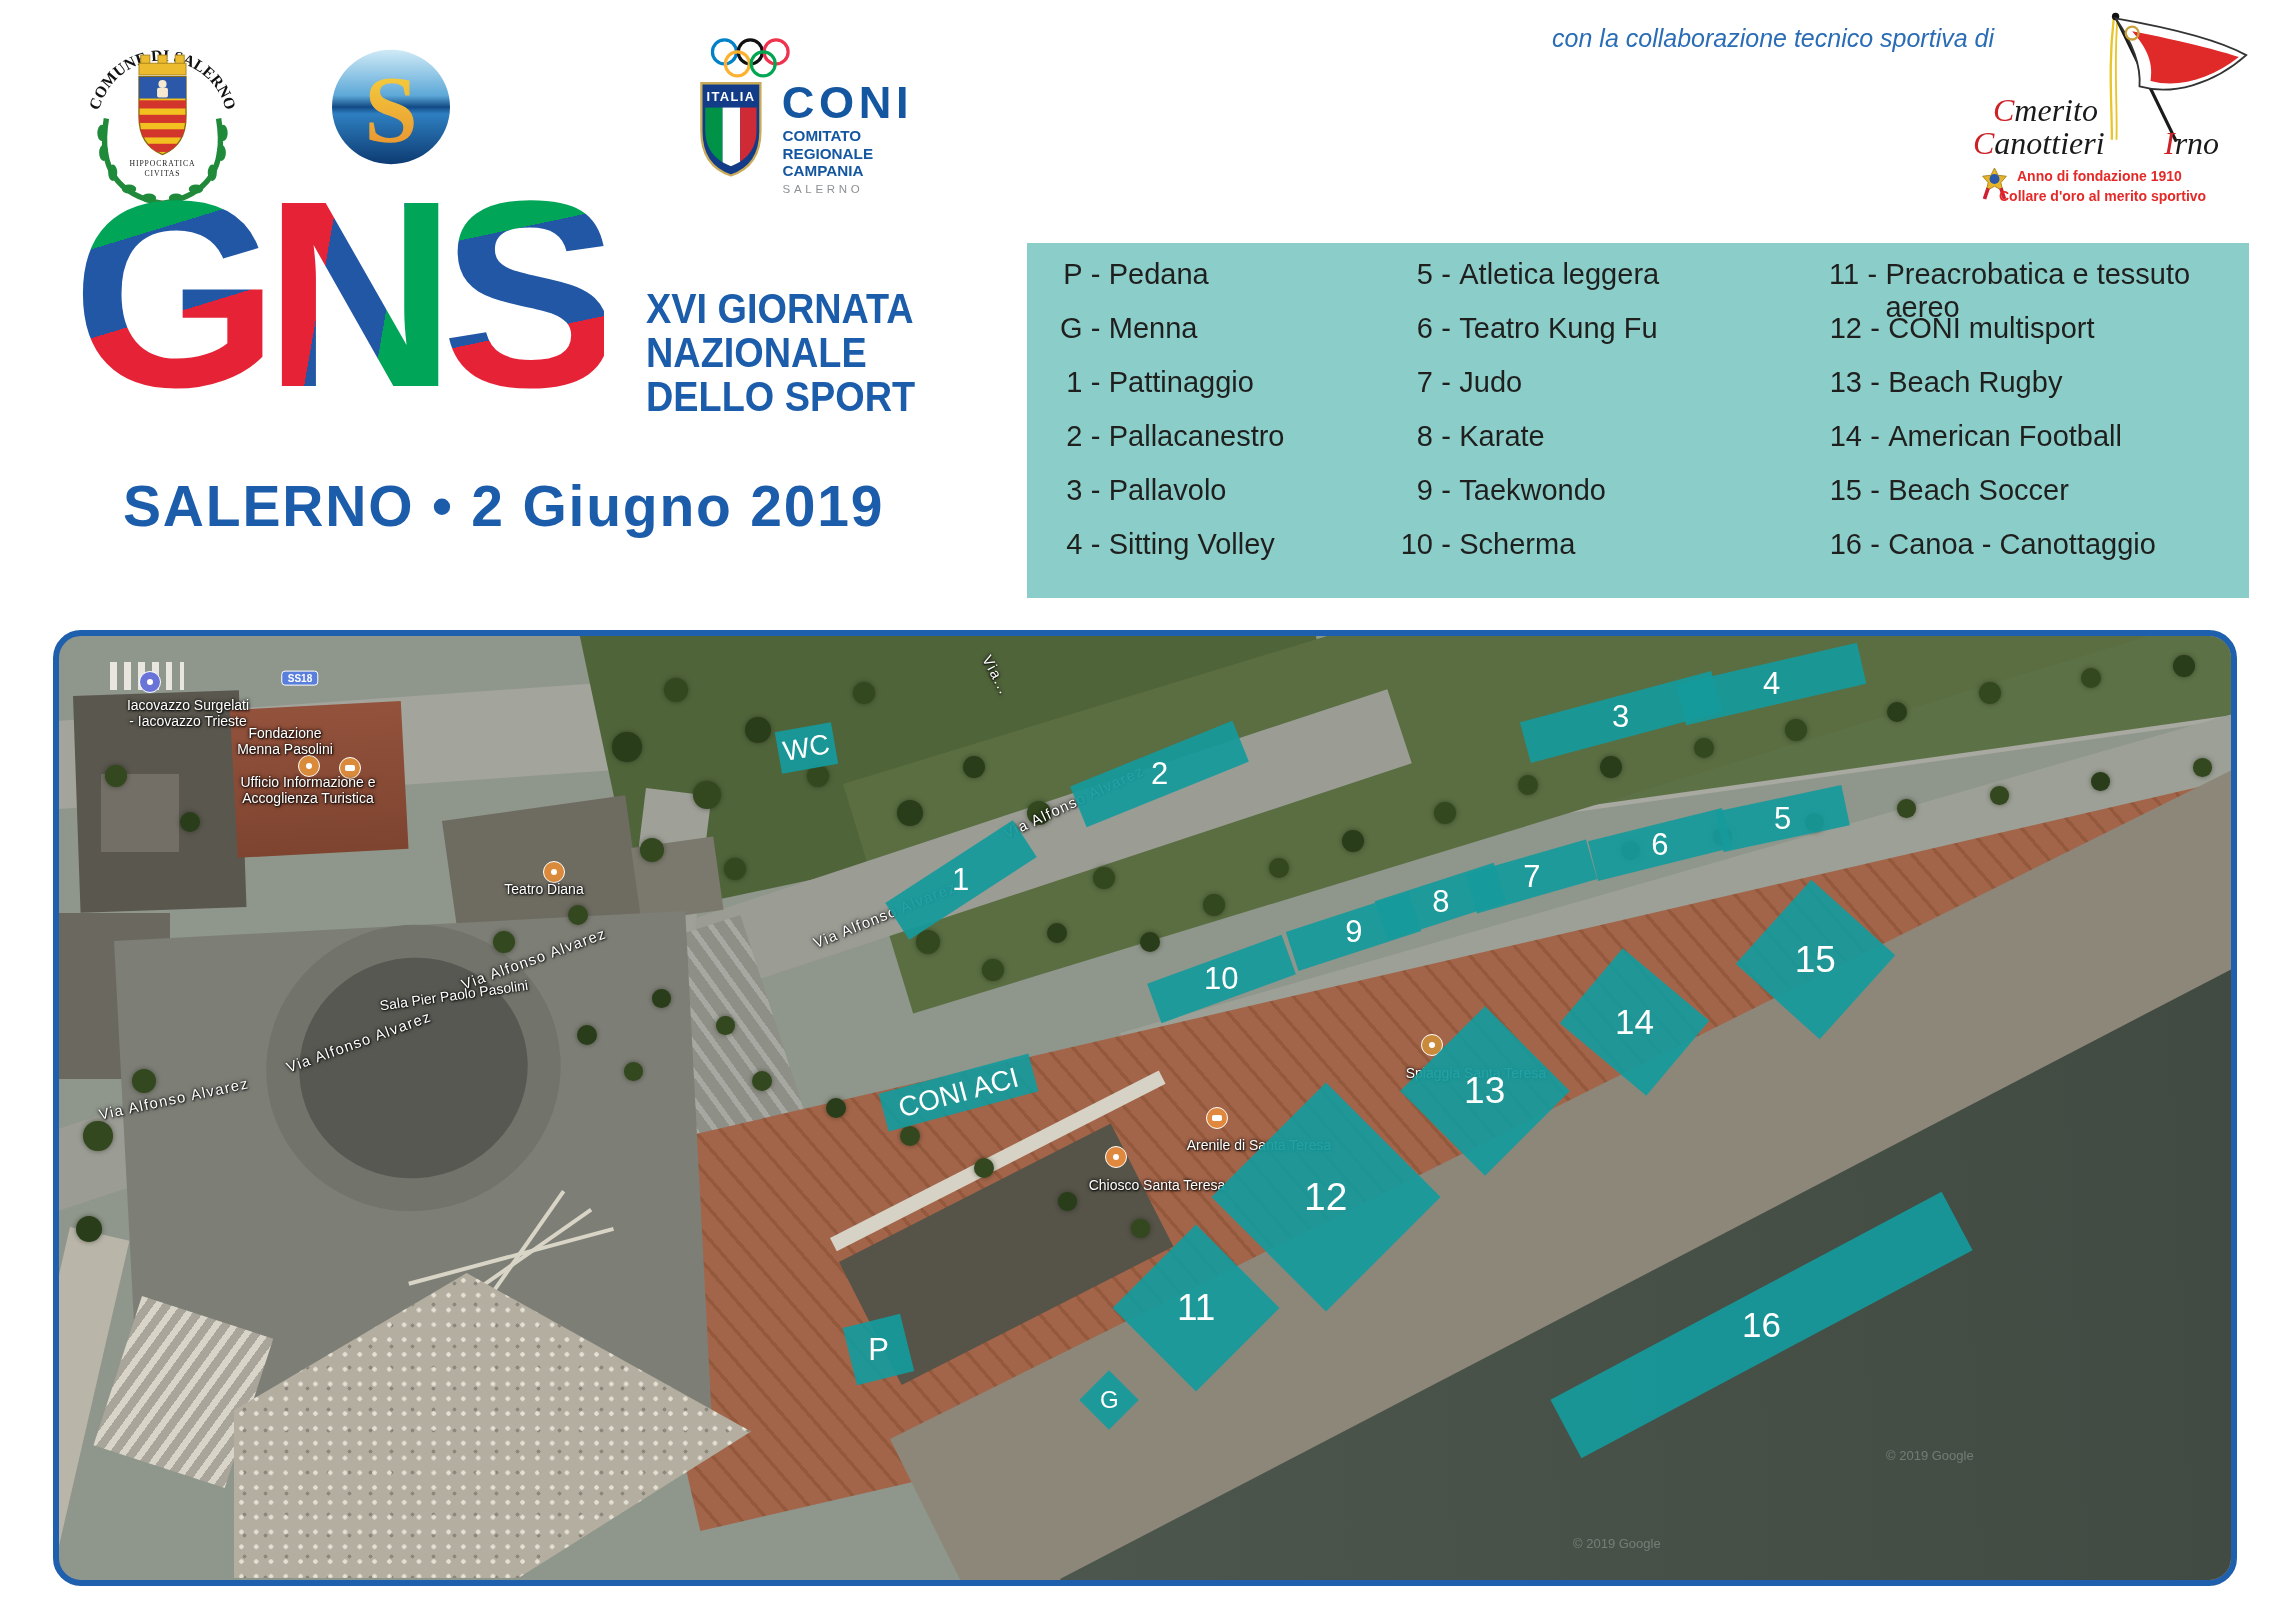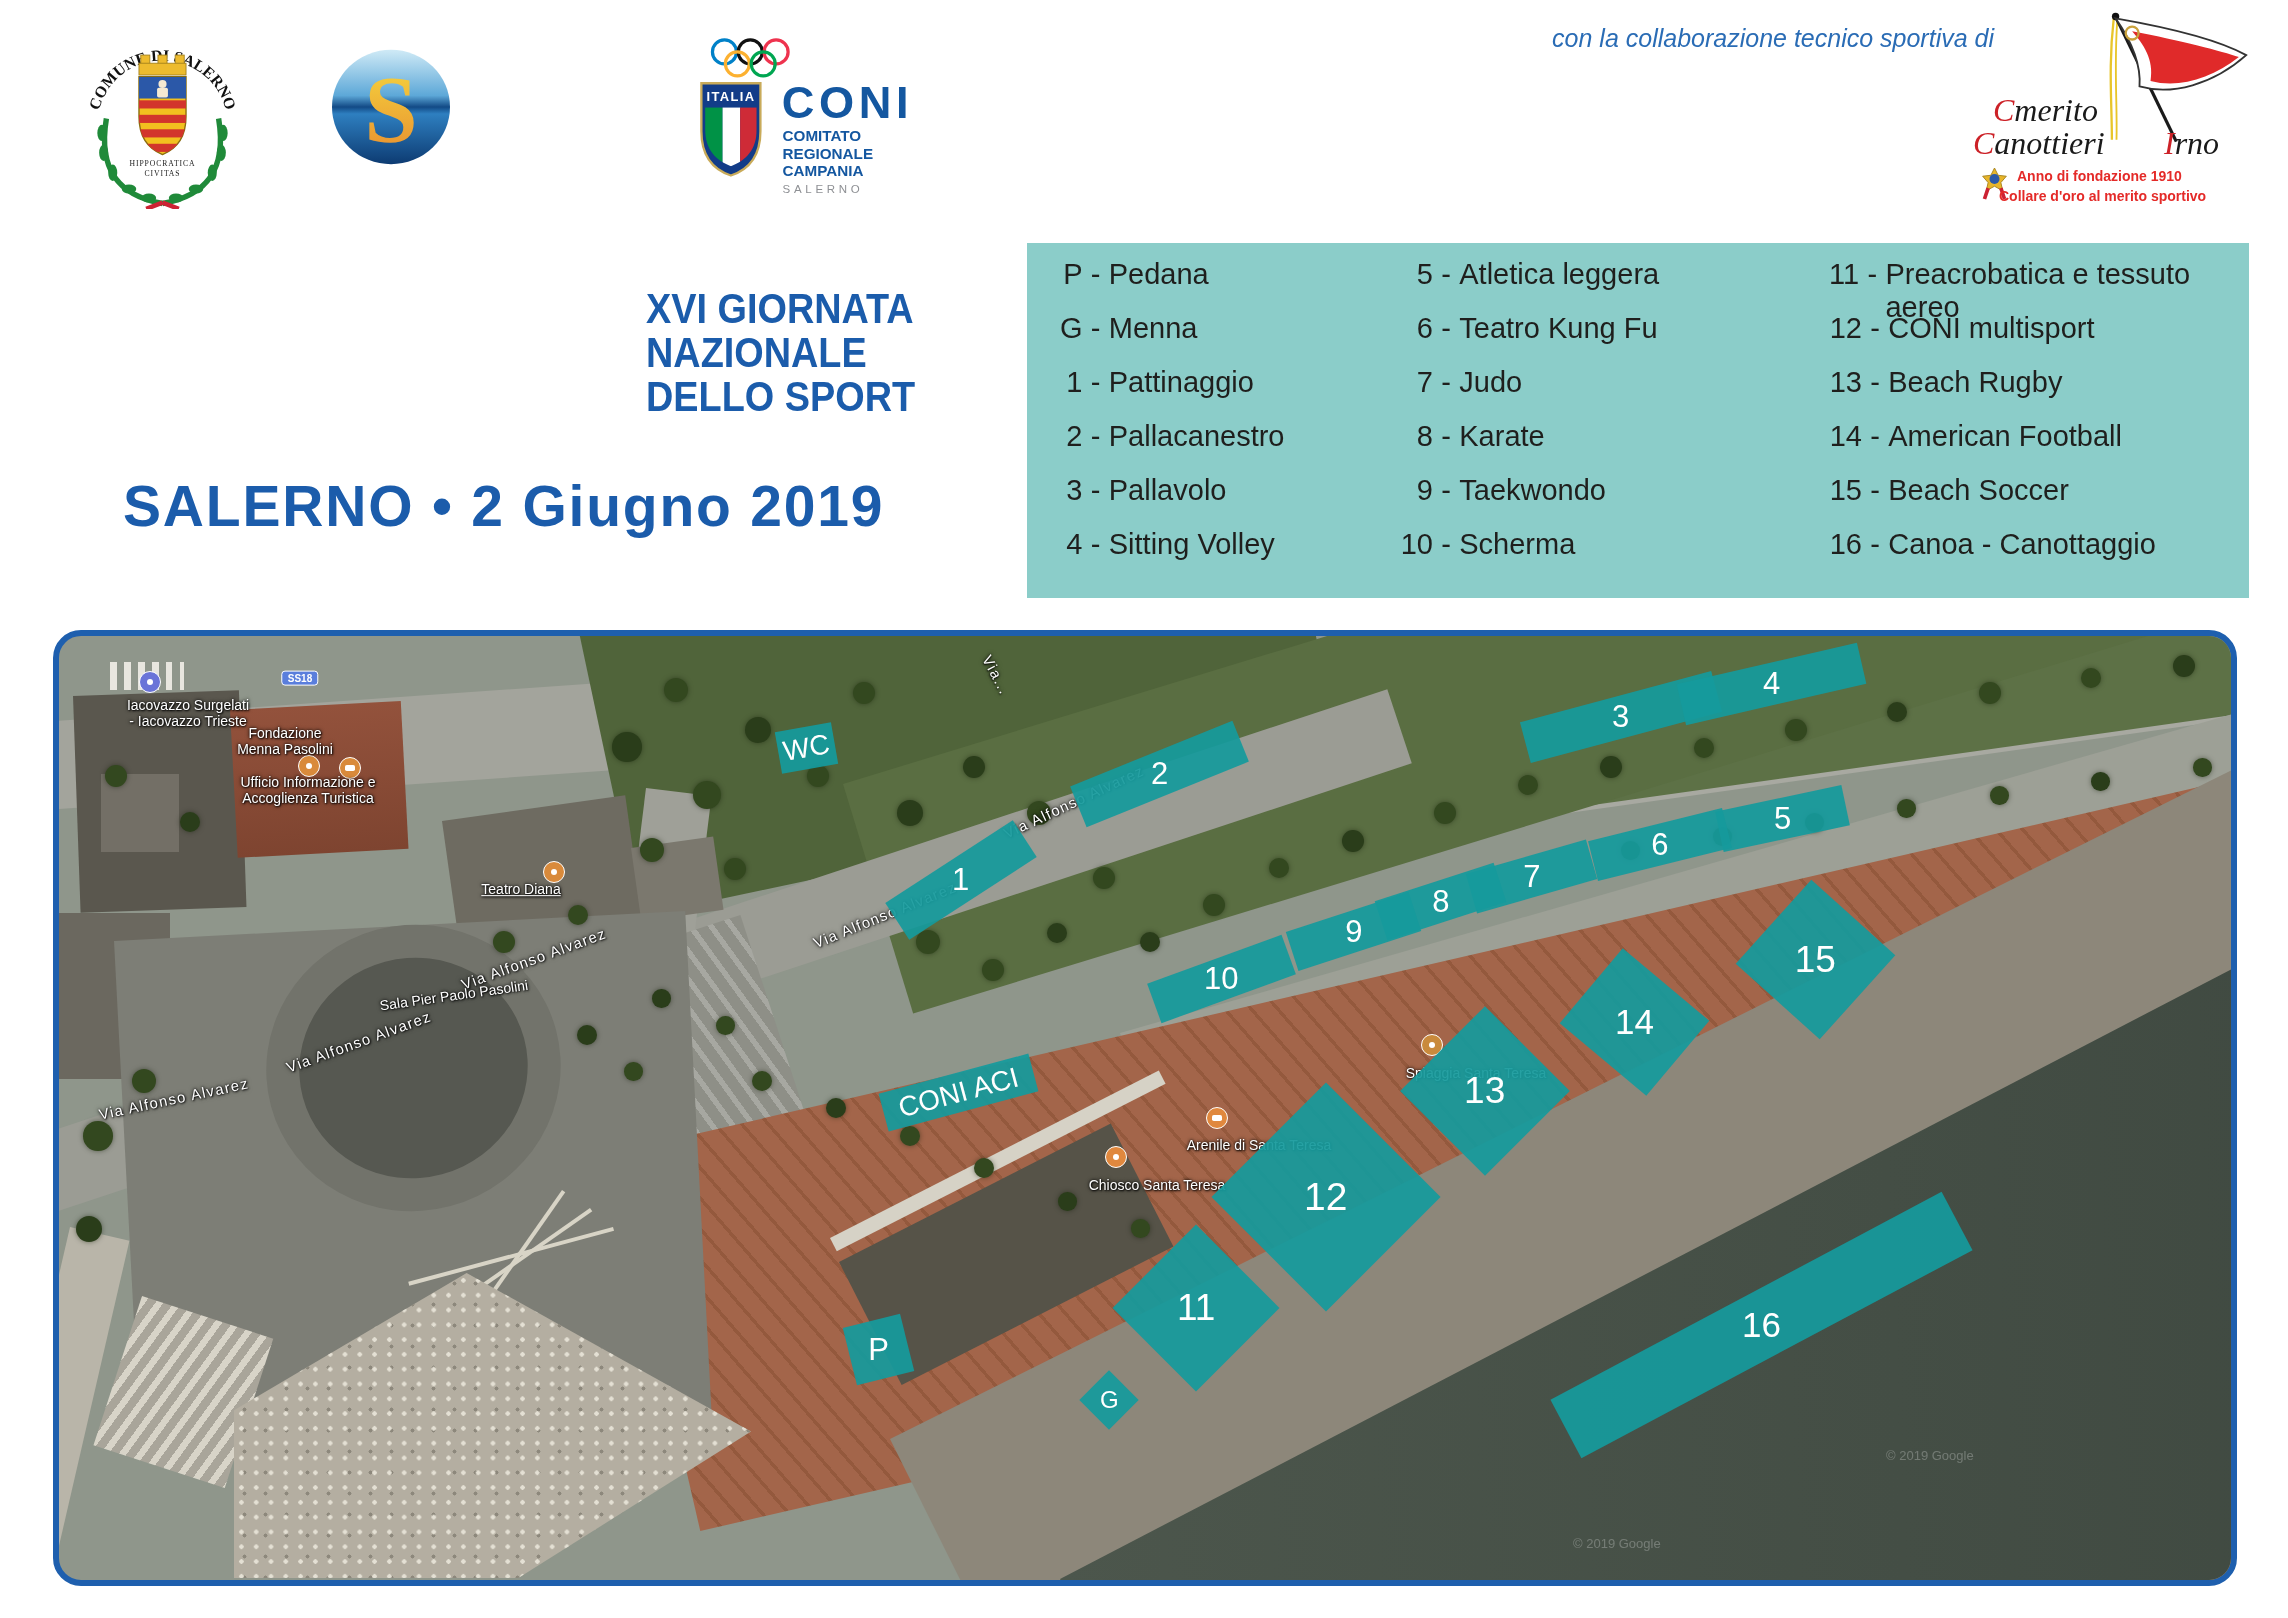--- a/index.html
+++ b/index.html
@@ -186,20 +186,21 @@
     <div class="cc-line" style="left:191px;top:114px"><span class="cap">I</span><span>rno</span></div>
     <svg class="abs" style="left:5.5px;top:155px" width="31" height="35" viewBox="0 0 34 38">
       <path d="M17,2 l4,8 9,1 -6,7 2,9 -9,-5 -9,5 2,-9 -6,-7 9,-1 z" fill="#e8b52a" stroke="#a4821d"></path>
       <circle cx="17" cy="14" r="5.5" fill="#2b58a8"></circle>
       <path d="M10,24 l-4,12 M24,24 l4,12" stroke="#cc2233" stroke-width="4"></path>
     </svg>
     <div class="cc-founded" style="left:44px;top:157px">Anno di fondazione 1910</div>
     <div class="cc-founded" style="left:26px;top:177px">Collare d'oro al merito sportivo</div>
   </div>
 
+  <div class="gns-letters"><span class="g-g">G</span><span class="g-n">N</span><span class="g-s">S</span></div>
   <div class="gns-event">
     <div>XVI GIORNATA</div>
     <div>NAZIONALE</div>
     <div>DELLO SPORT</div>
   </div>
 
   <div class="city-date">SALERNO • 2 Giugno 2019</div>
 
   <div class="legend-box" id="legend-box">
       <div class="legend-col c1">
@@ -410,21 +411,21 @@
       <div class="poi-icon" style="left: 291px; top: 132px; background: rgb(217, 138, 59);">
         <span class="glyph glyph-rect"></span>
       </div>
       <div class="poi" style="left: 249px; top: 155px;">
         <div>Ufficio Informazione e</div>
         <div>Accoglienza Turistica</div>
       </div>
       <div class="poi-icon" style="left: 495px; top: 236px; background: rgb(217, 138, 59);">
         <span class="glyph glyph-dot"></span>
       </div>
-      <div class="poi" style="left: 462px; top: 254px; text-decoration: underline;">
+      <div class="poi" style="left: 485px; top: 254px;">
         <div>Teatro Diana</div>
       </div>
       <div class="poi" style="left: 395px; top: 360px; transform: translate(-50%, -50%) rotate(-8deg);">
         <div>Sala Pier Paolo Pasolini</div>
       </div>
       <div class="poi-icon" style="left: 1057px; top: 521px; background: rgb(224, 136, 62);">
         <span class="glyph glyph-dot"></span>
       </div>
       <div class="poi" style="left: 1098px; top: 550px;">
         <div>Chiosco Santa Teresa</div>

